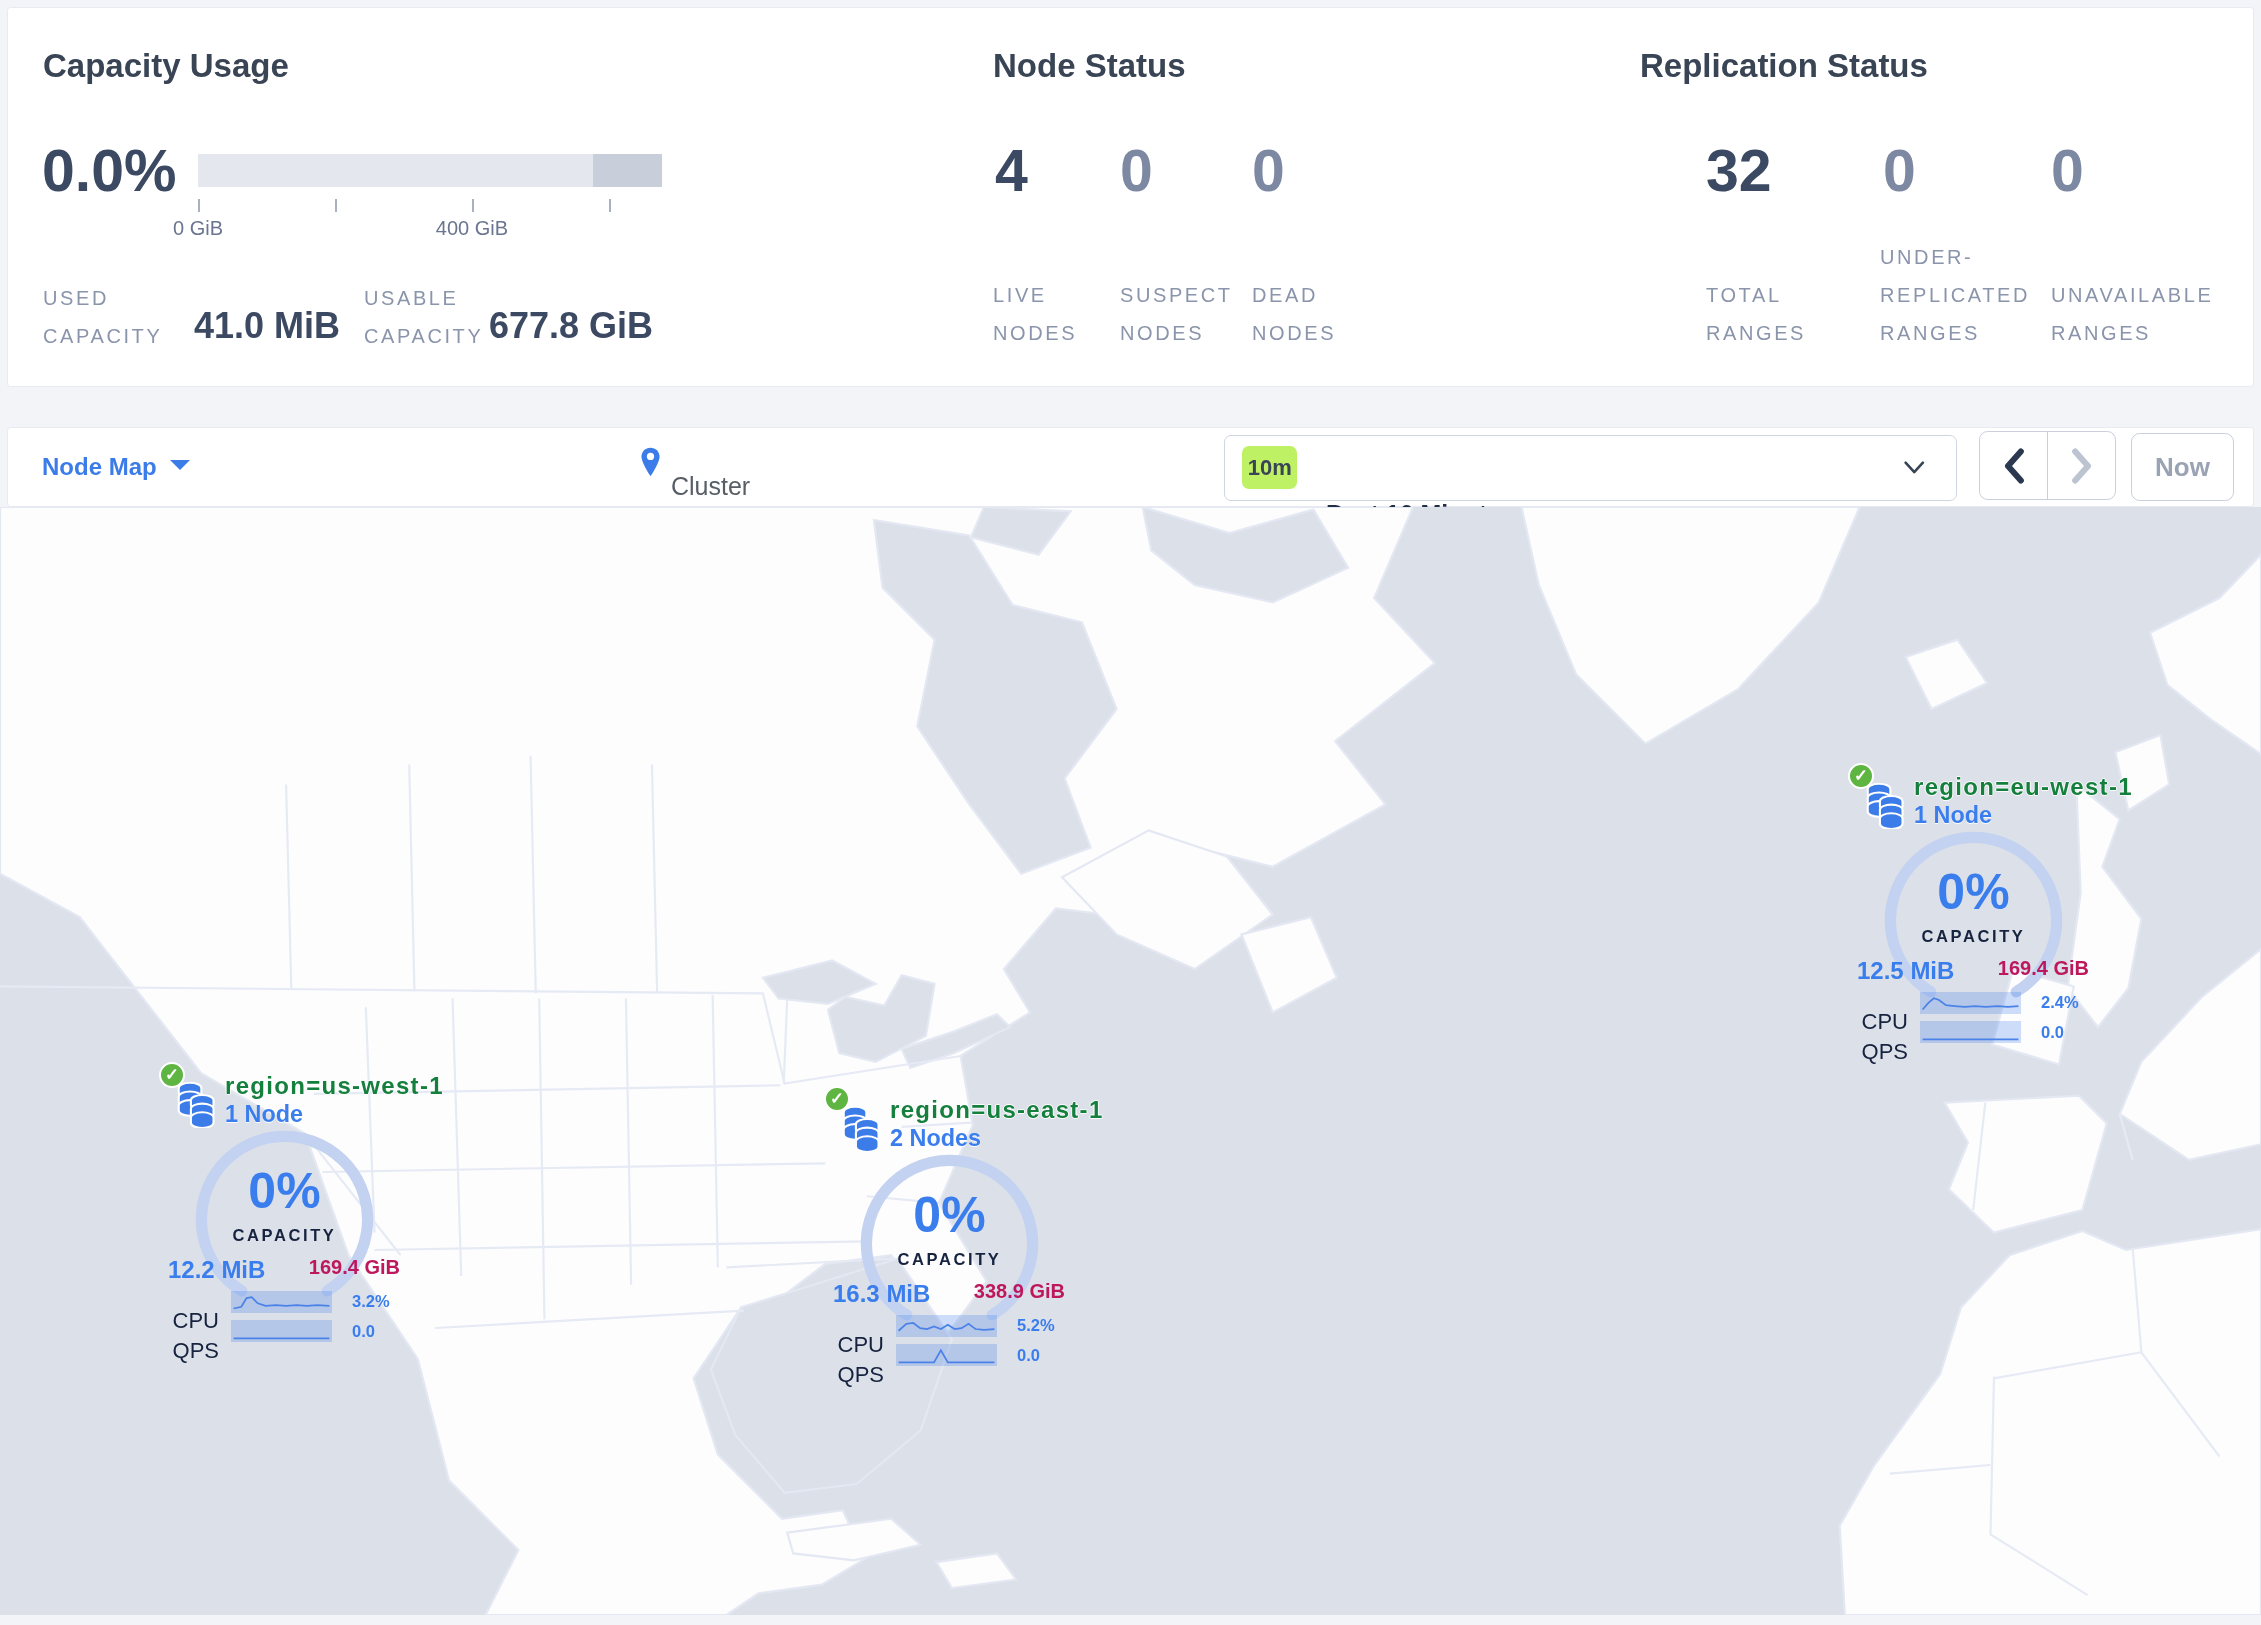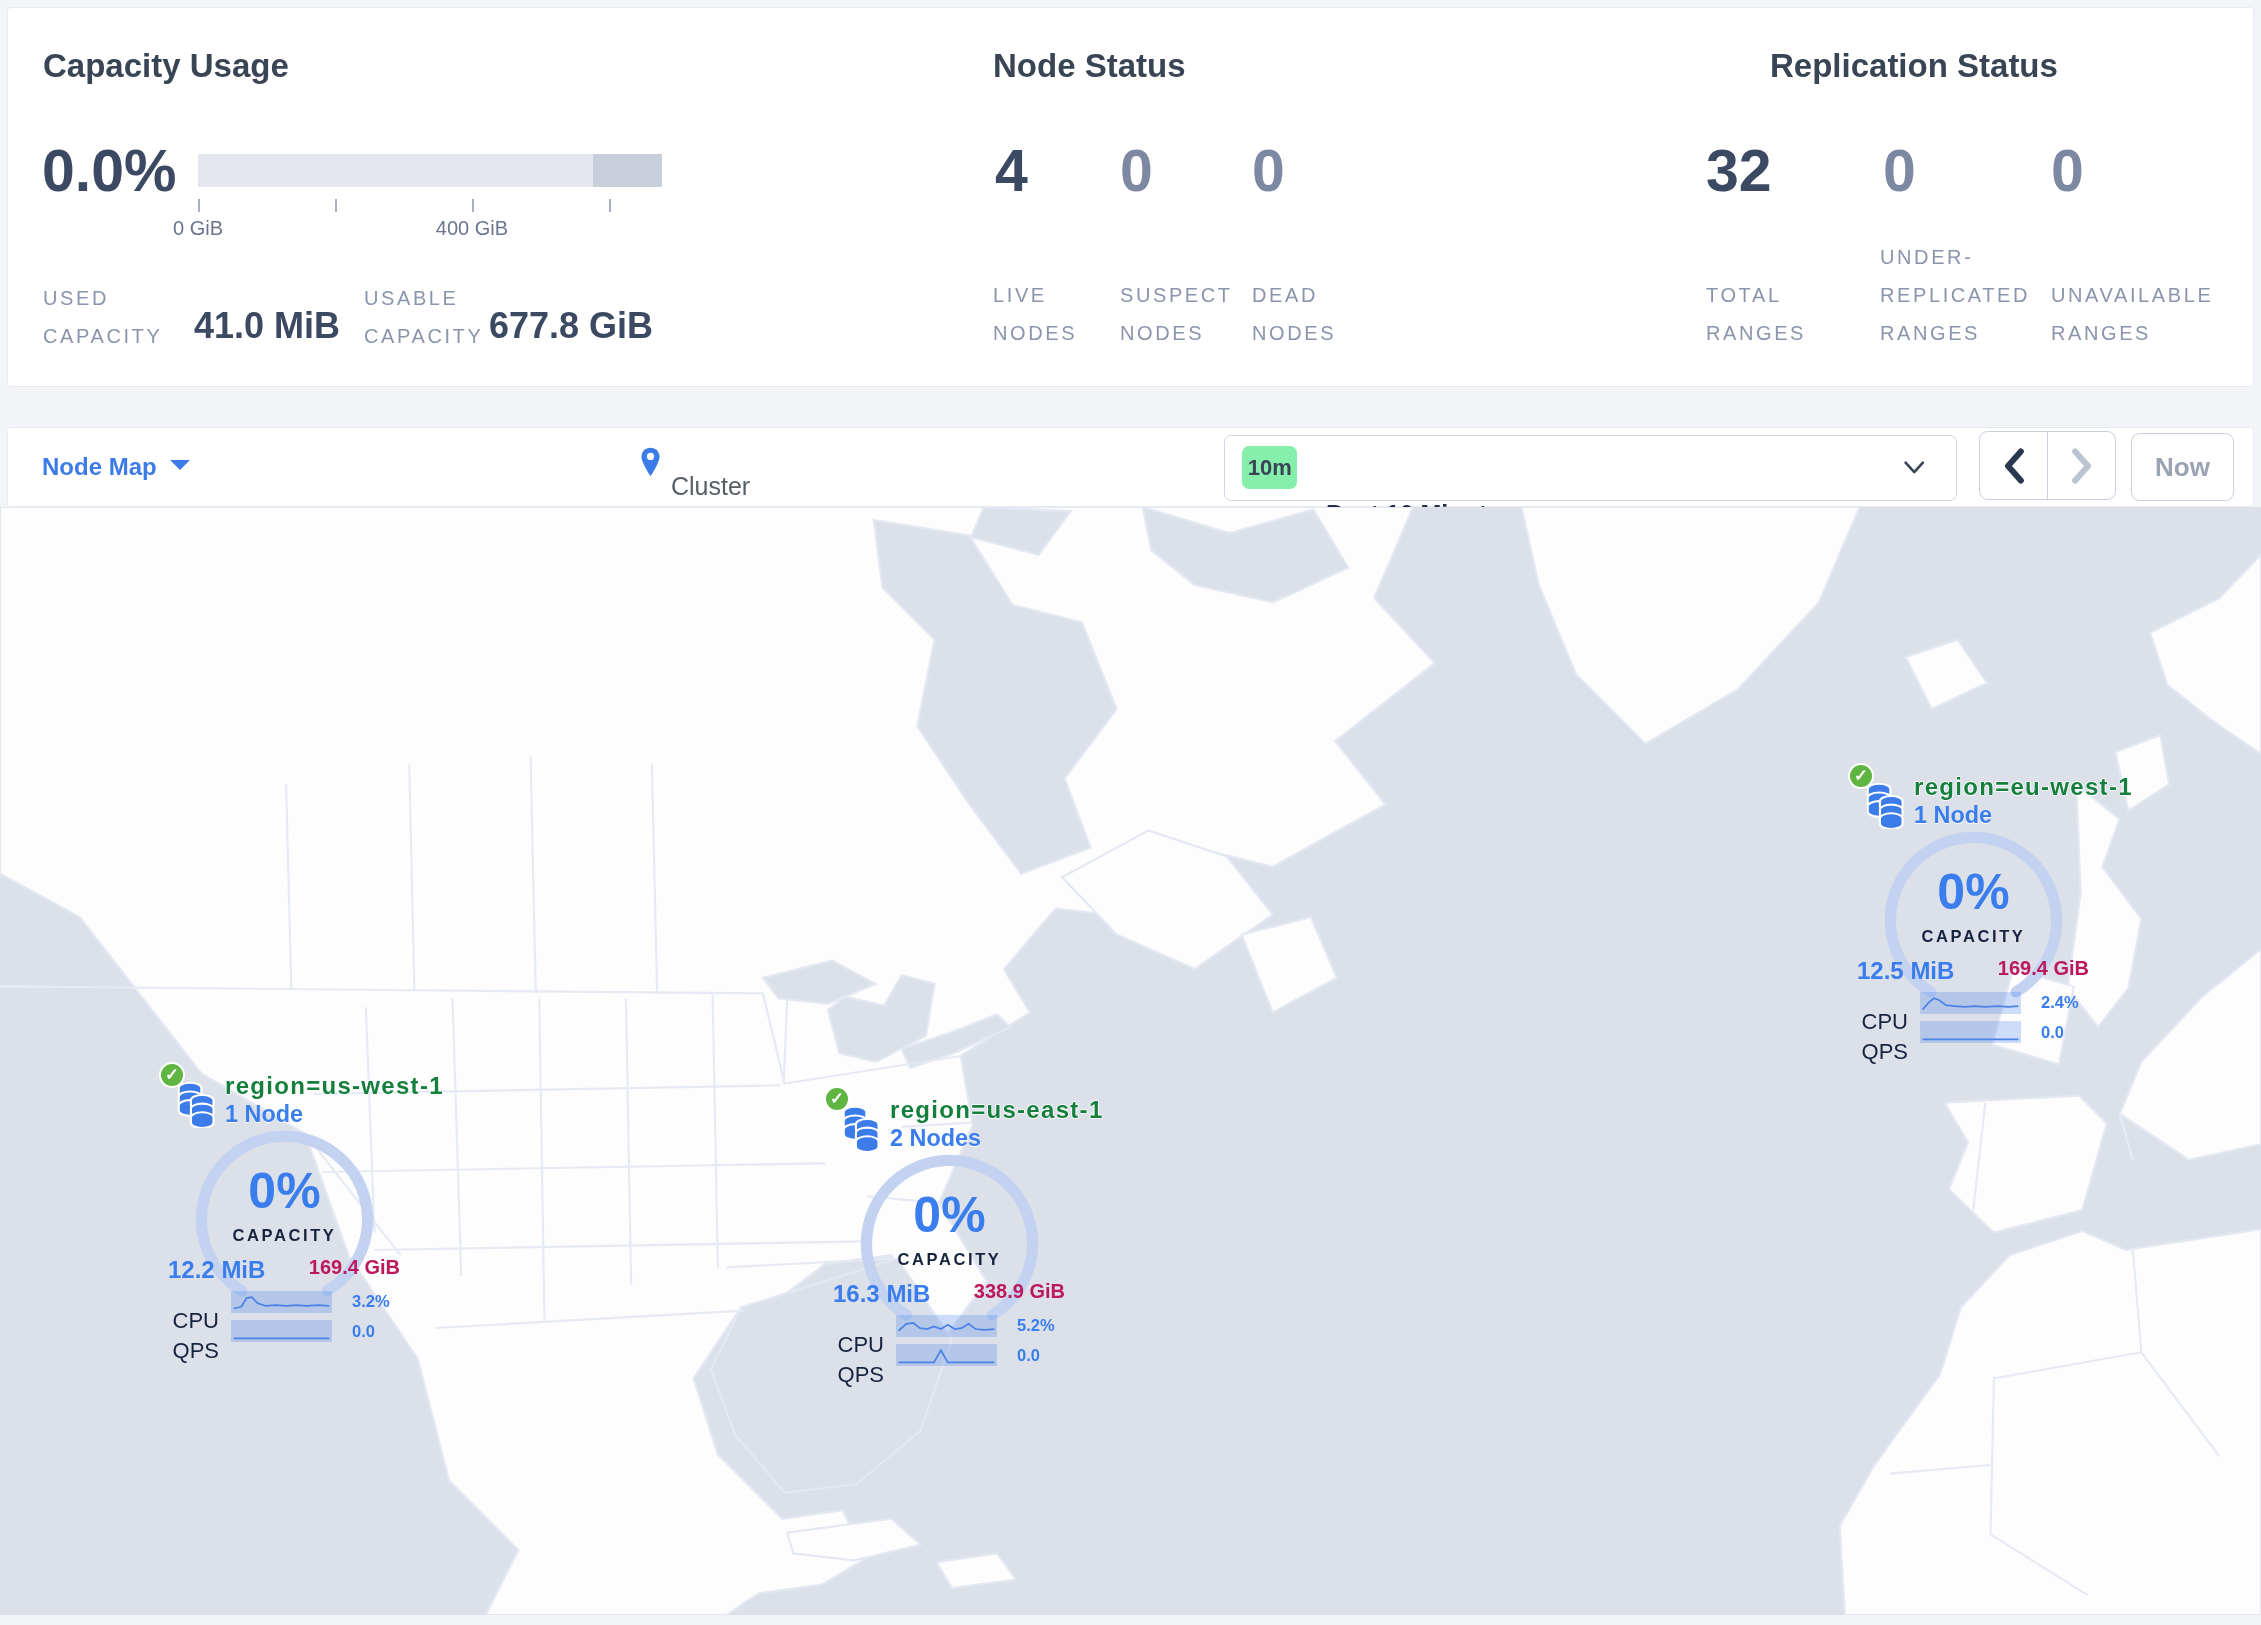--- a/index.html
+++ b/index.html
@@ -24,21 +24,21 @@
   
   .toolbar { left:7px; top:427px; width:2247px; height:80px; background:#fff;
     border:0.9px solid #e7eaf0; border-radius:3.5px; }
   .view-selector { left:42px; top:453px; font-size:24px; font-weight:600; color:#3b7ce8; cursor:pointer; }
   .caret-down { left:170px; top:460px; width:0; height:0;
     border-left:10.4px solid transparent; border-right:10.4px solid transparent;
     border-top:10.4px solid #3b7ce8; }
   .breadcrumb-label { left:671px; top:472px; font-size:25px; color:#575e66; }
   .time-box { left:1224px; top:435px; width:733px; height:66px; background:#fff;
     border:1.7px solid #cfd5e1; border-radius:7px; cursor:pointer; }
-  .time-badge { left:17.3px; top:10.4px; width:55px; height:43px; background:#86efac; border-radius:7px;
+  .time-badge { left:17.3px; top:10.4px; width:55px; height:43px; background:#bef264; border-radius:7px;
     font-size:22px; font-weight:700; color:#394455; display:flex; align-items:center; justify-content:center; }
   .time-range { left:101px; top:15.6px; font-size:25px; font-weight:700; color:#232f47;margin-top:48px; }
   .time-chevron { right:31px; top:24px; }
   .btn-group { left:1979px; top:431px; width:137px; height:69px; border:1.7px solid #c9cfdd;
     border-radius:8.7px; background:#fff; display:flex; }
   .btn-half { flex:1; display:flex; align-items:center; justify-content:center; cursor:pointer; }
   .btn-half + .btn-half { border-left:1.7px solid #c9cfdd; }
   .now-btn { left:2131px; top:433px; width:103px; height:68px; border:1.7px solid #c9cfdd;
     border-radius:8.7px; background:#fff; font-size:26px; font-weight:700; color:#9aa3b4;
     display:flex; align-items:center; justify-content:center; cursor:pointer; }
@@ -107,21 +107,21 @@
 </div>
 <div class="abs caps-label" style="left:1120px; top:276px;">
   <div>SUSPECT</div>
     <div>NODES</div>
 </div>
 <div class="abs caps-label" style="left:1252px; top:276px;">
   <div>DEAD</div>
     <div>NODES</div>
 </div>
 
-<div class="abs section-title" style="left:1770px;">Replication Status</div>
+<div class="abs section-title" style="left:1640px;">Replication Status</div>
 <div class="abs bignum" style="left:1706px;">32</div>
 <div class="abs bignum dim" style="left:1883px;">0</div>
 <div class="abs bignum dim" style="left:2051px;">0</div>
 <div class="abs caps-label" style="left:1706px; top:276px;">
   <div>TOTAL</div>
     <div>RANGES</div>
 </div>
 <div class="abs caps-label" style="left:1880px; top:238px;">
   <div>UNDER-</div>
   <div>REPLICATED</div>

